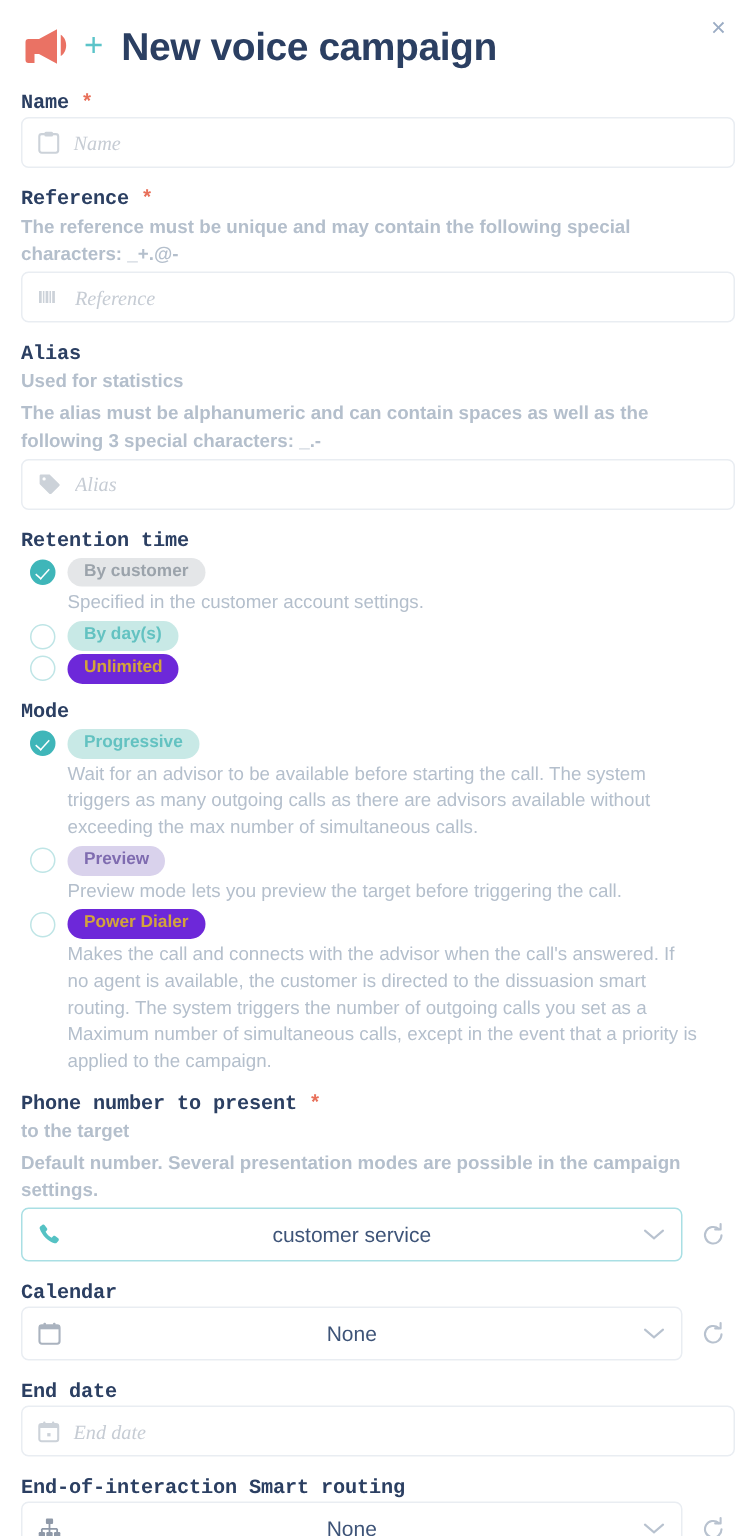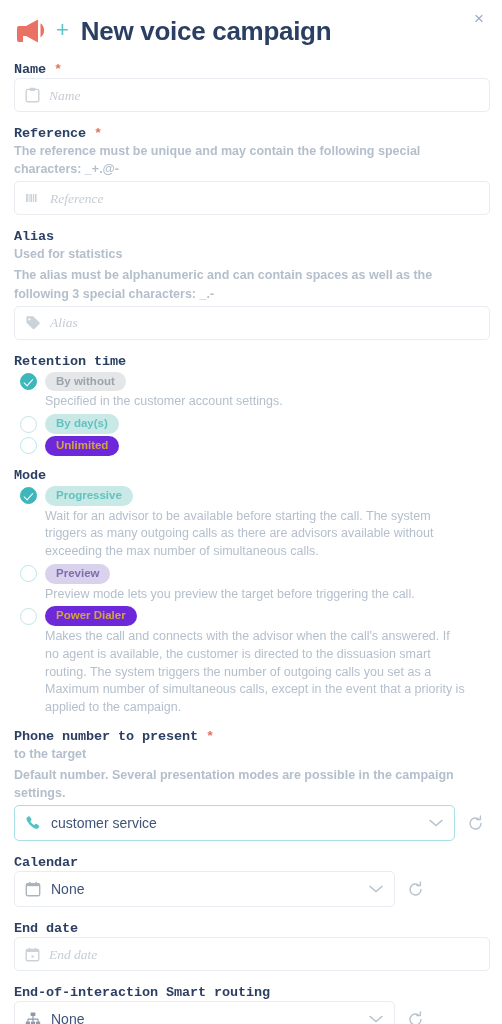--- a/index.html
+++ b/index.html
@@ -156,39 +156,40 @@
     width: 440px;
     height: 36px;
     display: flex;
     align-items: center;
     padding: 0 10px;
     border: 1px solid #e9edf2;
     border-radius: 5px;
     background: #fff;
     gap: 10px;
     cursor: pointer;
+    text-align: center;
   }
   .select.focused { border-color: #a9dfe4; width: 440px; }
   .select .sel-value {
     flex: 1;
     font-size: 14px;
     color: #3e5478;
   }
   .chev { color: #b8c2cf; flex: 0 0 auto; }
   .refresh-btn {
     width: 17px; height: 17px;
     flex: 0 0 auto;
     color: #b8c2cf;
     cursor: pointer;
     background: none; border: none; padding: 0;
   }
 
   
   .select.w-phone { width: 441px; }
-  .select.w-std   { width: 381px; }
+  .select.w-std   { width: 441px; }
 </style>
 </head>
 <body>
 
 <div class="modal">
 
   <div class="header">
     <svg class="megaphone-icon" viewBox="0 0 34 26">
       <path d="M3 8h7l12-6.5v23L10 18H7v6H3a2 2 0 0 1-2-2V10a2 2 0 0 1 2-2z" fill="#ea7264"></path>
       <path d="M24.5 5.2c2.2 1.4 3.6 4 3.6 7.1s-1.4 5.7-3.6 7.1z" fill="#ea7264"></path>
@@ -243,21 +244,21 @@
       </svg>
       <input type="text" placeholder="Alias" style="">
     </div>
   </div>
 
   <div class="group">
     <div class="field-label">Retention time</div>
 
     <div class="radio-row">
       <span class="radio checked"></span>
-      <span class="badge badge-gray">By without</span>
+      <span class="badge badge-gray">By customer</span>
     </div>
     <div class="radio-desc">Specified in the customer account settings.</div>
 
     <div class="radio-row">
       <span class="radio"></span>
       <span class="badge badge-teal">By day(s)</span>
     </div>
 
     <div class="radio-row">
       <span class="radio"></span>

